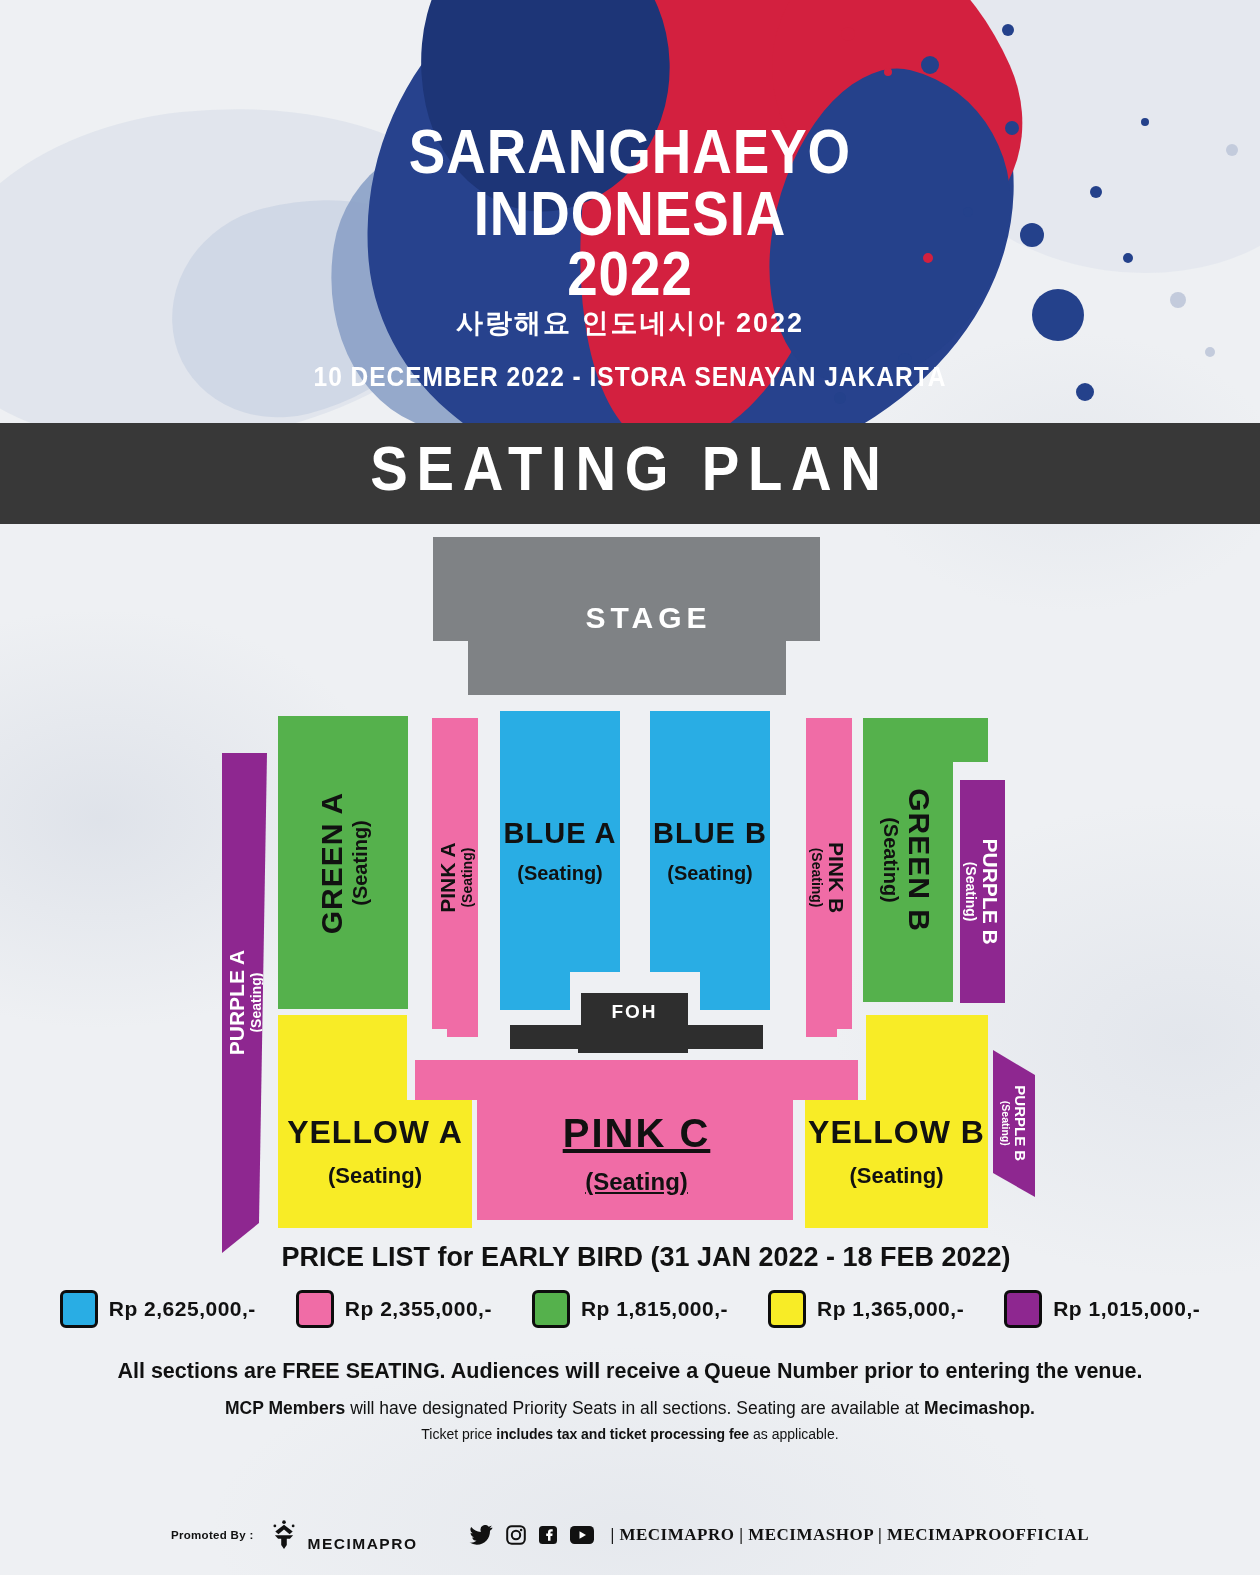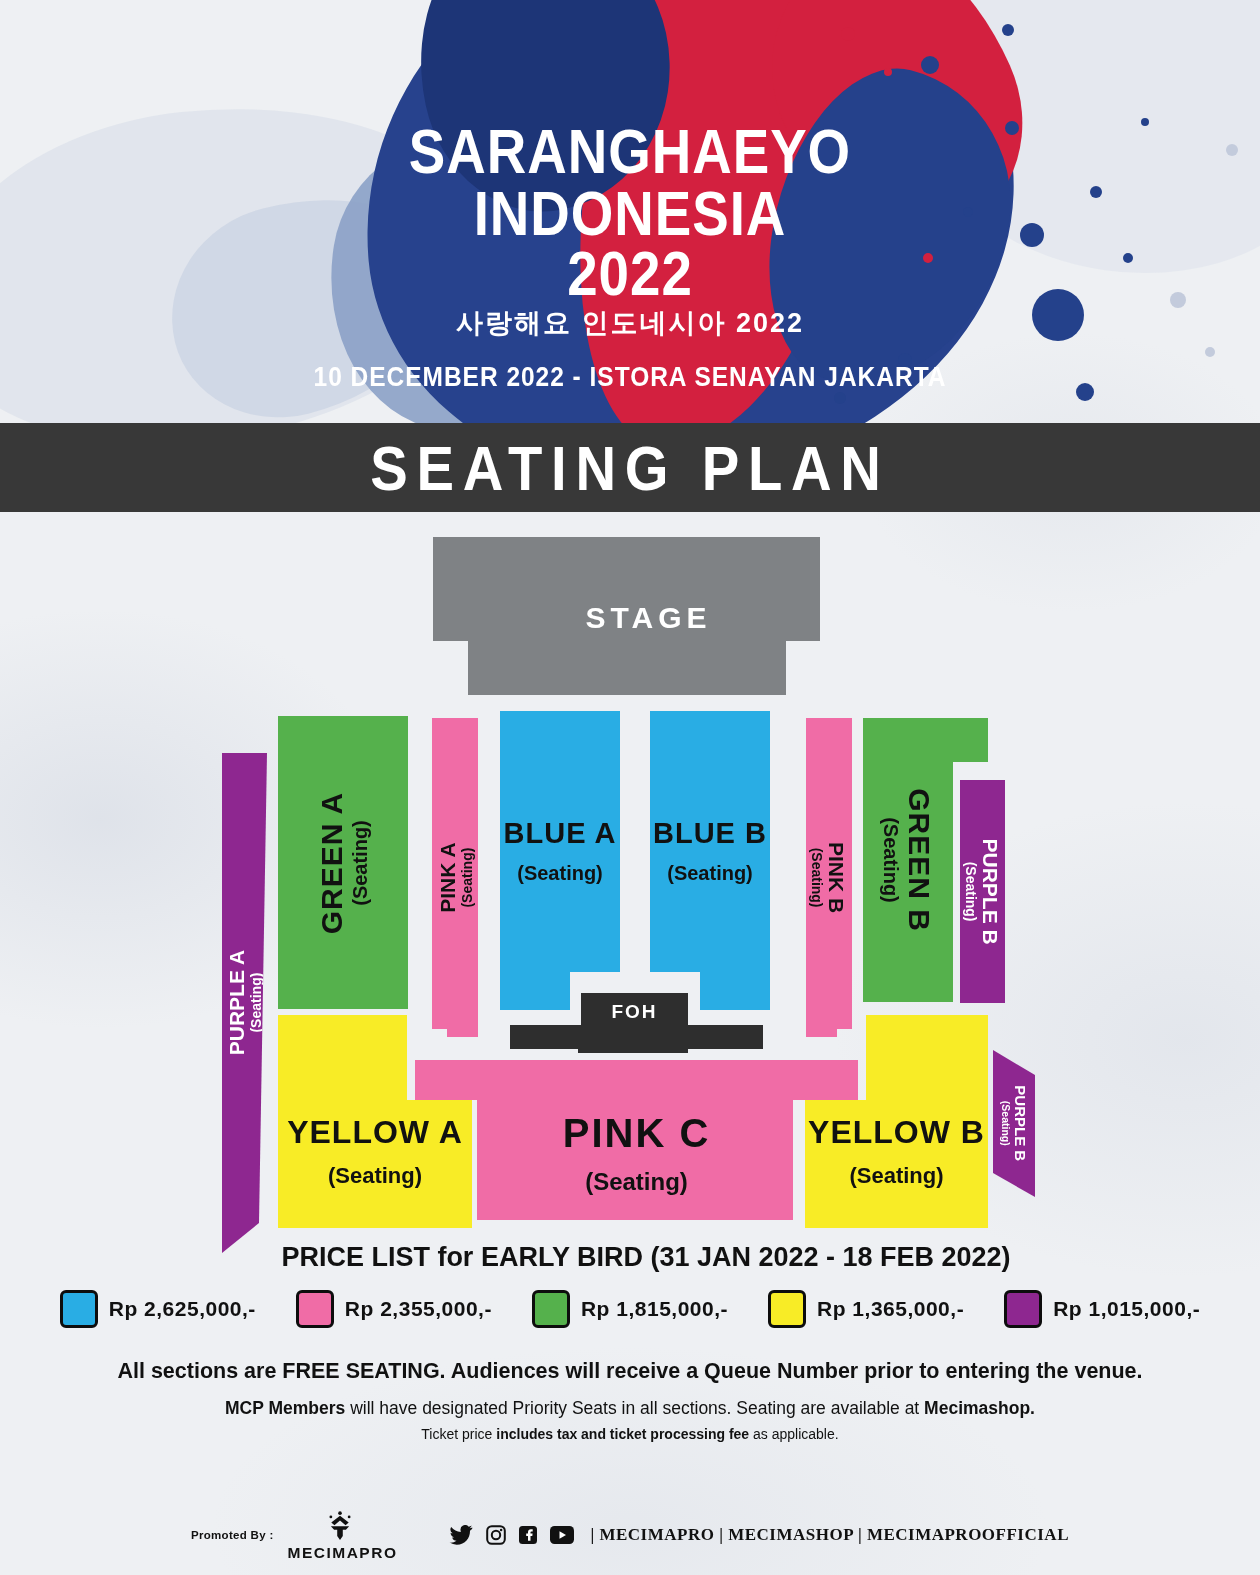--- a/index.html
+++ b/index.html
@@ -21,21 +21,21 @@
   .blob{position:absolute;}
   .r1{border-radius:48% 52% 55% 45% / 55% 48% 52% 45%;}
   .r2{border-radius:58% 42% 47% 53% / 45% 58% 42% 55%;}
   .r3{border-radius:42% 58% 60% 40% / 52% 44% 56% 48%;}
   .dot{position:absolute;border-radius:50%;}
   .htext{position:absolute;left:0;width:100%;text-align:center;color:#ffffff;z-index:10;}
   .t-main{font-size:57px;font-weight:bold;letter-spacing:1px;transform:scale(.96,1.12);}
   .t-kr{font-size:27px;font-weight:bold;letter-spacing:2px;}
   .t-date{font-size:25px;font-weight:bold;letter-spacing:1px;transform:scale(.98,1.1);}
   
-  .banner{position:absolute;left:0;top:423px;width:1260px;height:89px;background:#383838;z-index:2;}
+  .banner{position:absolute;left:0;top:423px;width:1260px;height:101px;background:#383838;z-index:2;}
   .banner span{display:block;text-align:center;line-height:89px;color:#fff;font-size:58px;
     font-weight:bold;letter-spacing:9px;transform:scale(.97,1.1);}
   
   .map{position:absolute;left:0;top:512px;width:1260px;height:732px;z-index:1;}
   .sec{position:absolute;}
   .stage{left:433px;top:25px;width:387px;height:158px;
     clip-path:polygon(0 0,387px 0,387px 104px,353px 104px,353px 158px,35px 158px,35px 104px,0 104px);}
   .stage-lbl{position:absolute;top:64px;left:0;right:0;text-align:center;color:#fff;
     font-size:30px;font-weight:bold;letter-spacing:5px;padding-left:44px;}
   .purple-a{left:222px;top:241px;width:45px;height:500px;
@@ -74,42 +74,42 @@
   .sub{font-weight:bold;}
   .lab-green .nm{font-size:30px;letter-spacing:1px;} .lab-green .sub{font-size:20px;}
   .lab-pinkstrip .nm{font-size:21px;} .lab-pinkstrip .sub{font-size:14px;}
   .lab-purple{color:#fff;} .lab-purple .nm{font-size:21px;} .lab-purple .sub{font-size:14px;}
   .lab-purple-sm{color:#fff;} .lab-purple-sm .nm{font-size:15px;} .lab-purple-sm .sub{font-size:10.5px;}
   .lab-blue .nm{font-size:29px;letter-spacing:1px;} .lab-blue .sub{font-size:20px;}
   .lab-blue{padding-bottom:20px;box-sizing:border-box;}
   .lab-yellow .nm{font-size:32px;letter-spacing:1px;} .lab-yellow .sub{font-size:22px;}
   .lab-yellow{padding-top:60px;box-sizing:border-box;}
   .lab-pinkc .nm{font-size:40px;letter-spacing:2px;} .lab-pinkc .sub{font-size:24px;}
-  .lab-pinkc{padding-top:26px;box-sizing:border-box;}
+  .lab-pinkc{padding-top:26px;box-sizing:border-box;text-decoration:underline;}
   .gb-wrap{left:0;top:0;width:90px;height:100%;}
   
   .price-heading{position:absolute;top:1242px;left:16px;width:100%;text-align:center;
     font-size:27px;font-weight:bold;z-index:1;}
   .legend{position:absolute;top:1290px;left:0;width:100%;display:flex;justify-content:center;
     align-items:center;gap:40px;z-index:1;}
   .legend-item{display:flex;align-items:center;}
   .swatch{width:32px;height:32px;border:3px solid #0d0d0d;border-radius:6px;}
   .legend-item .price{font-size:21px;font-weight:bold;margin-left:11px;letter-spacing:.5px;}
   
   .note{position:absolute;left:0;width:100%;text-align:center;z-index:1;}
   .note1{top:1359px;font-size:21.5px;font-weight:bold;}
   .note2{top:1398px;font-size:17.5px;}
   .note3{top:1426px;font-size:14px;}
   .note4{top:1463px;font-size:15.5px;font-weight:bold;}
   .b{font-weight:bold;}
   
   .promoted{position:absolute;top:1513px;left:0;width:100%;height:44px;display:flex;
     align-items:center;justify-content:center;z-index:1;}
   .promoted-by{font-size:11.5px;font-weight:bold;letter-spacing:.3px;}
-  .logo-group{display:flex;align-items:center;margin-left:10px;flex-direction:column;}
+  .logo-group{display:flex;align-items:flex-end;margin-left:10px;}
   .logo-mark{width:40px;height:36px;}
   .brand{font-size:15.5px;font-weight:bold;letter-spacing:1.5px;margin-left:4px;}
   .spacer{width:52px;}
   .socials{display:flex;align-items:center;gap:13px;}
   .handles{font-family:"Liberation Serif", serif;font-weight:bold;font-size:17px;
     letter-spacing:.5px;margin-left:16px;}
 </style>
 </head>
 <body>
 

